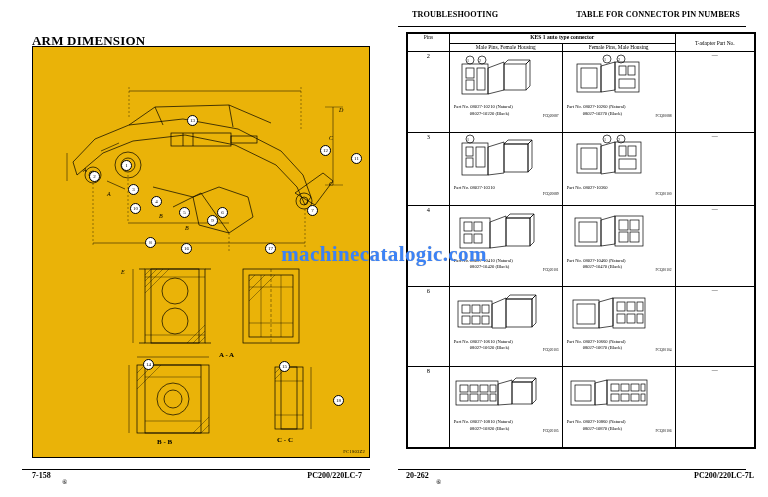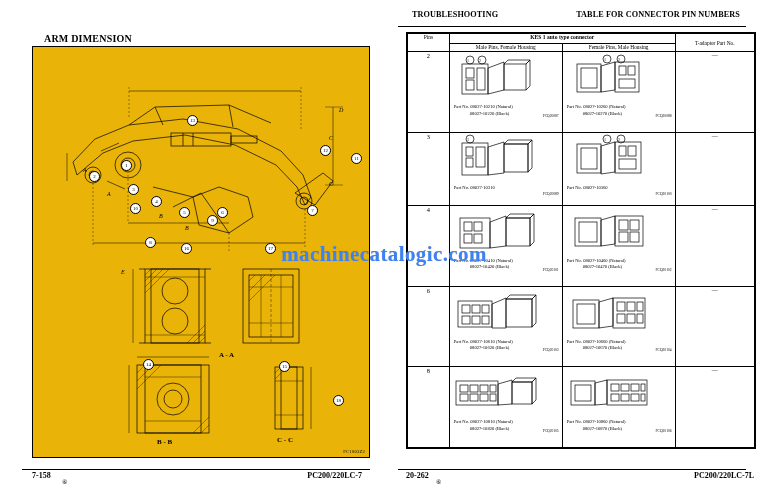--- a/index.html
+++ b/index.html
@@ -24,22 +24,22 @@
     font-weight:bold;font-size:8.2px;
   }
   .half.right .hdr{left:14px;right:22px;}
   .hdr .l{position:absolute;left:10px;top:0;letter-spacing:.1px;}
   .hdr .r{position:absolute;right:34px;top:0;letter-spacing:.1px;}
   .half.right .hdr .l{left:14px;}
   .half.right .hdr .r{right:6px;}
 
   
   .sec-title{
-    position:absolute;left:44px;top:33px;
-    font-weight:bold;font-size:10px;letter-spacing:.2px;
+    position:absolute;left:32px;top:33px;
+    font-weight:bold;font-size:13px;letter-spacing:.2px;text-decoration:underline;
   }
   .draw-box{
     position:absolute;left:32px;top:46px;width:336px;height:410px;
     border:1px solid #000;
     background:#eab308;
   }
   .wm{
     position:absolute;left:50%;top:248px;transform:translateX(-50%);
     font-family:"Liberation Serif", serif;
     font-size:21px;color:#3b82f6;font-weight:bold;white-space:nowrap;

